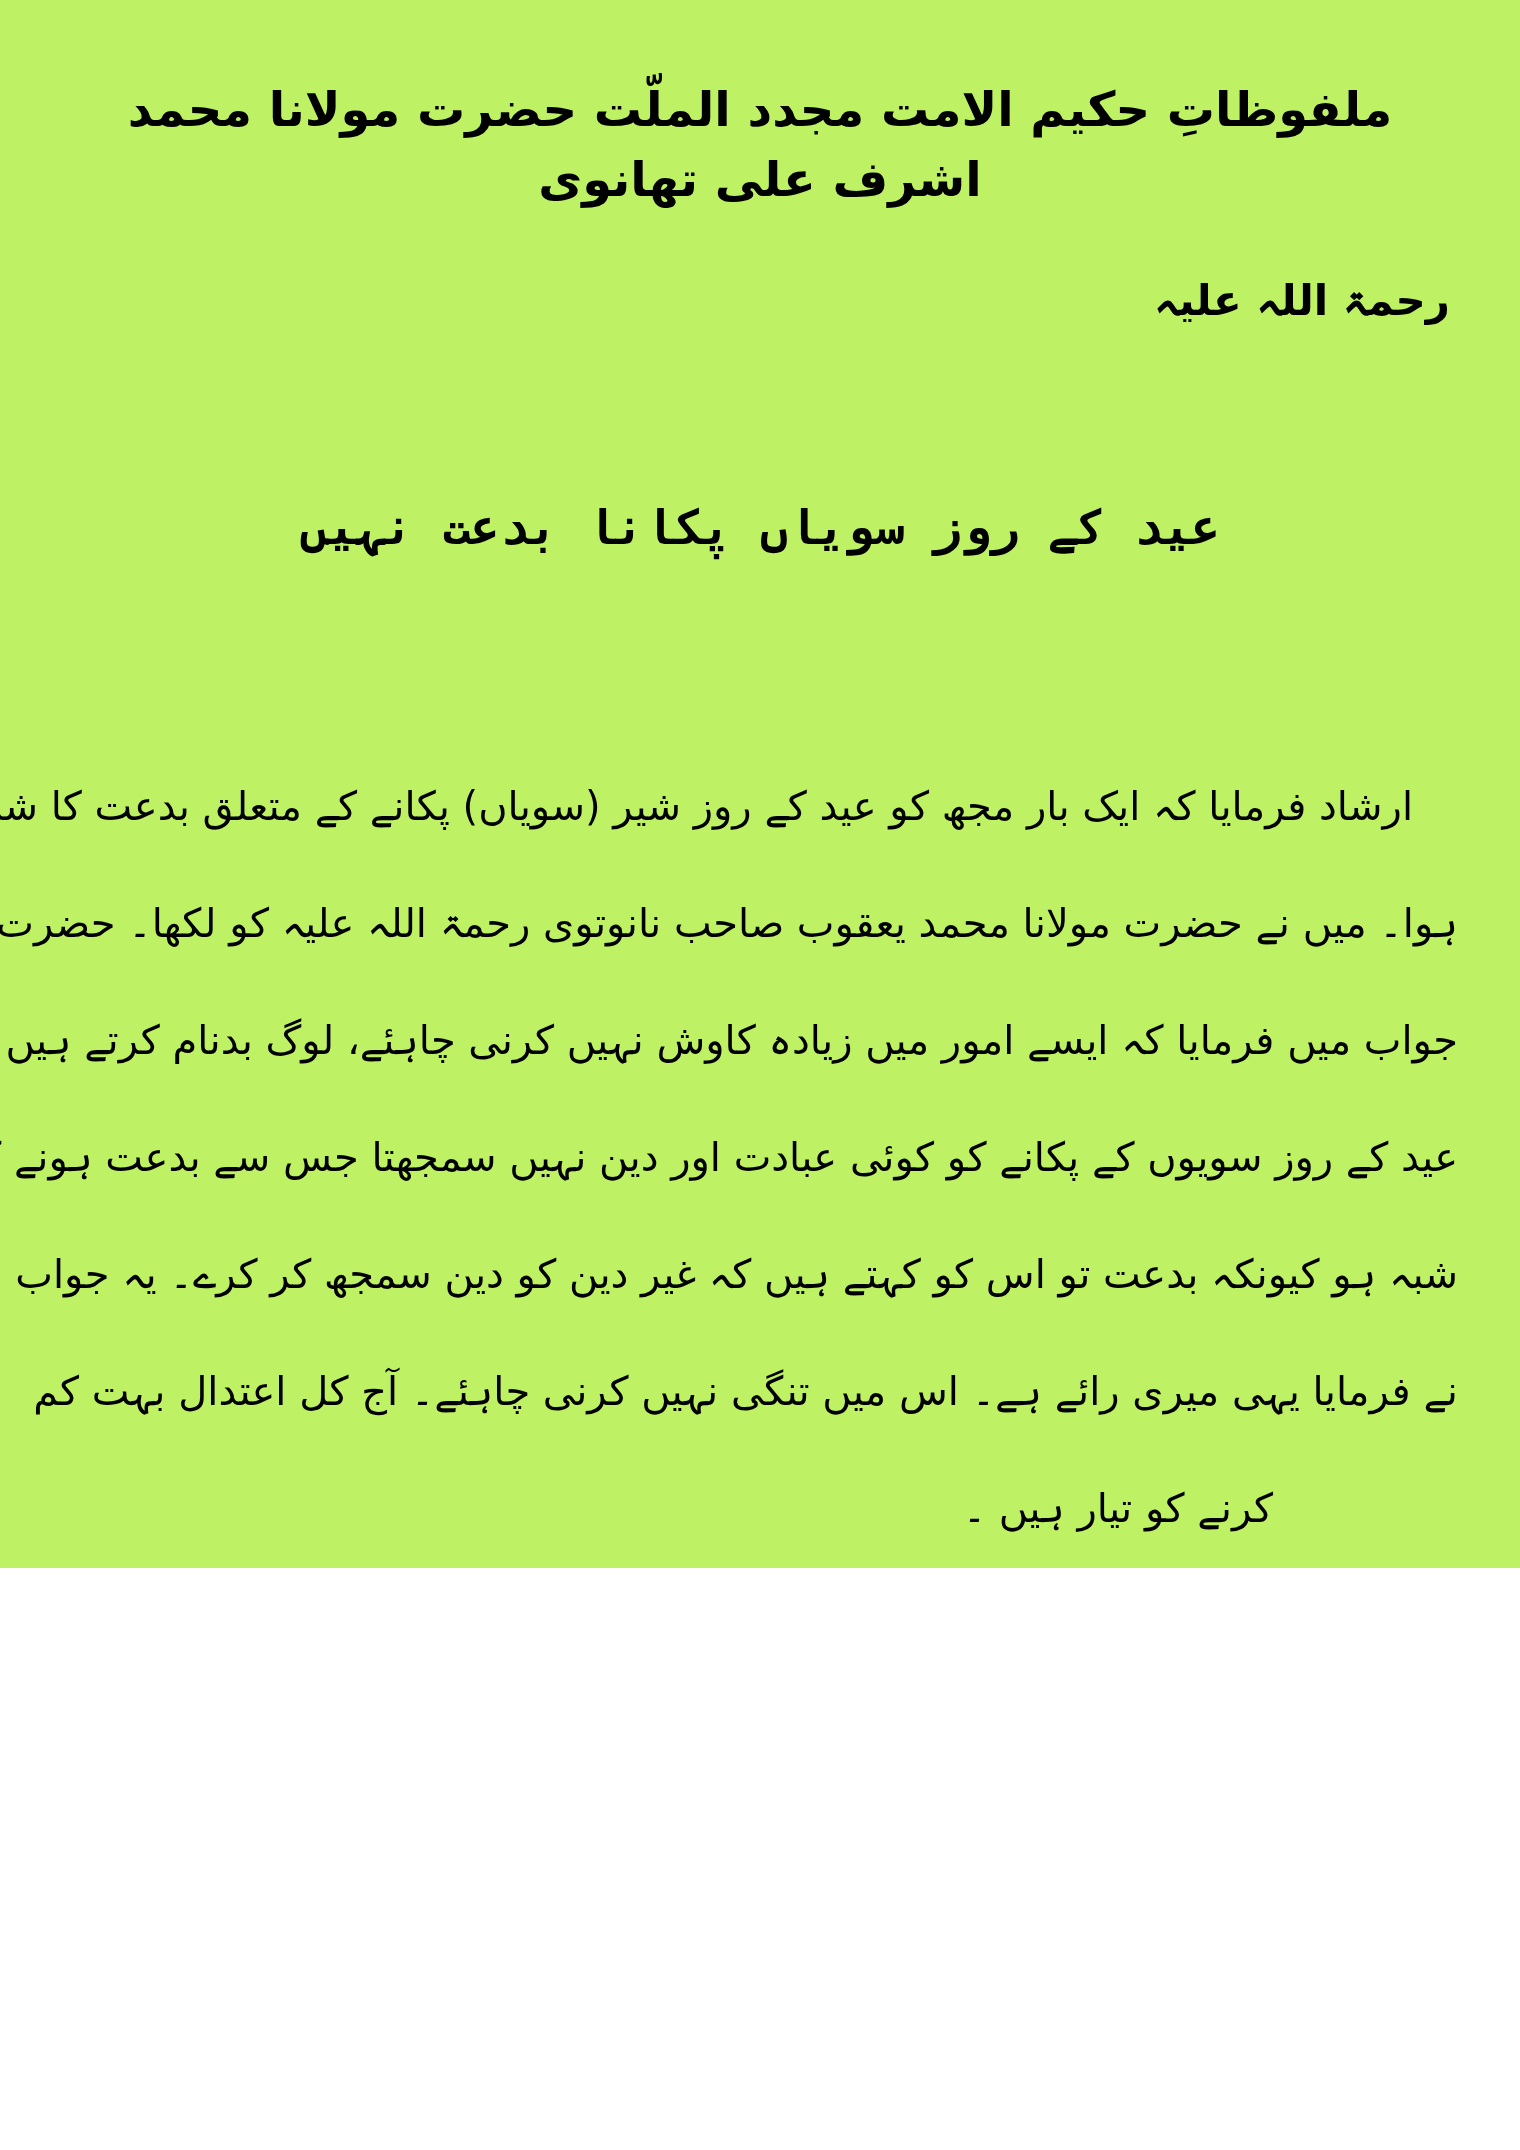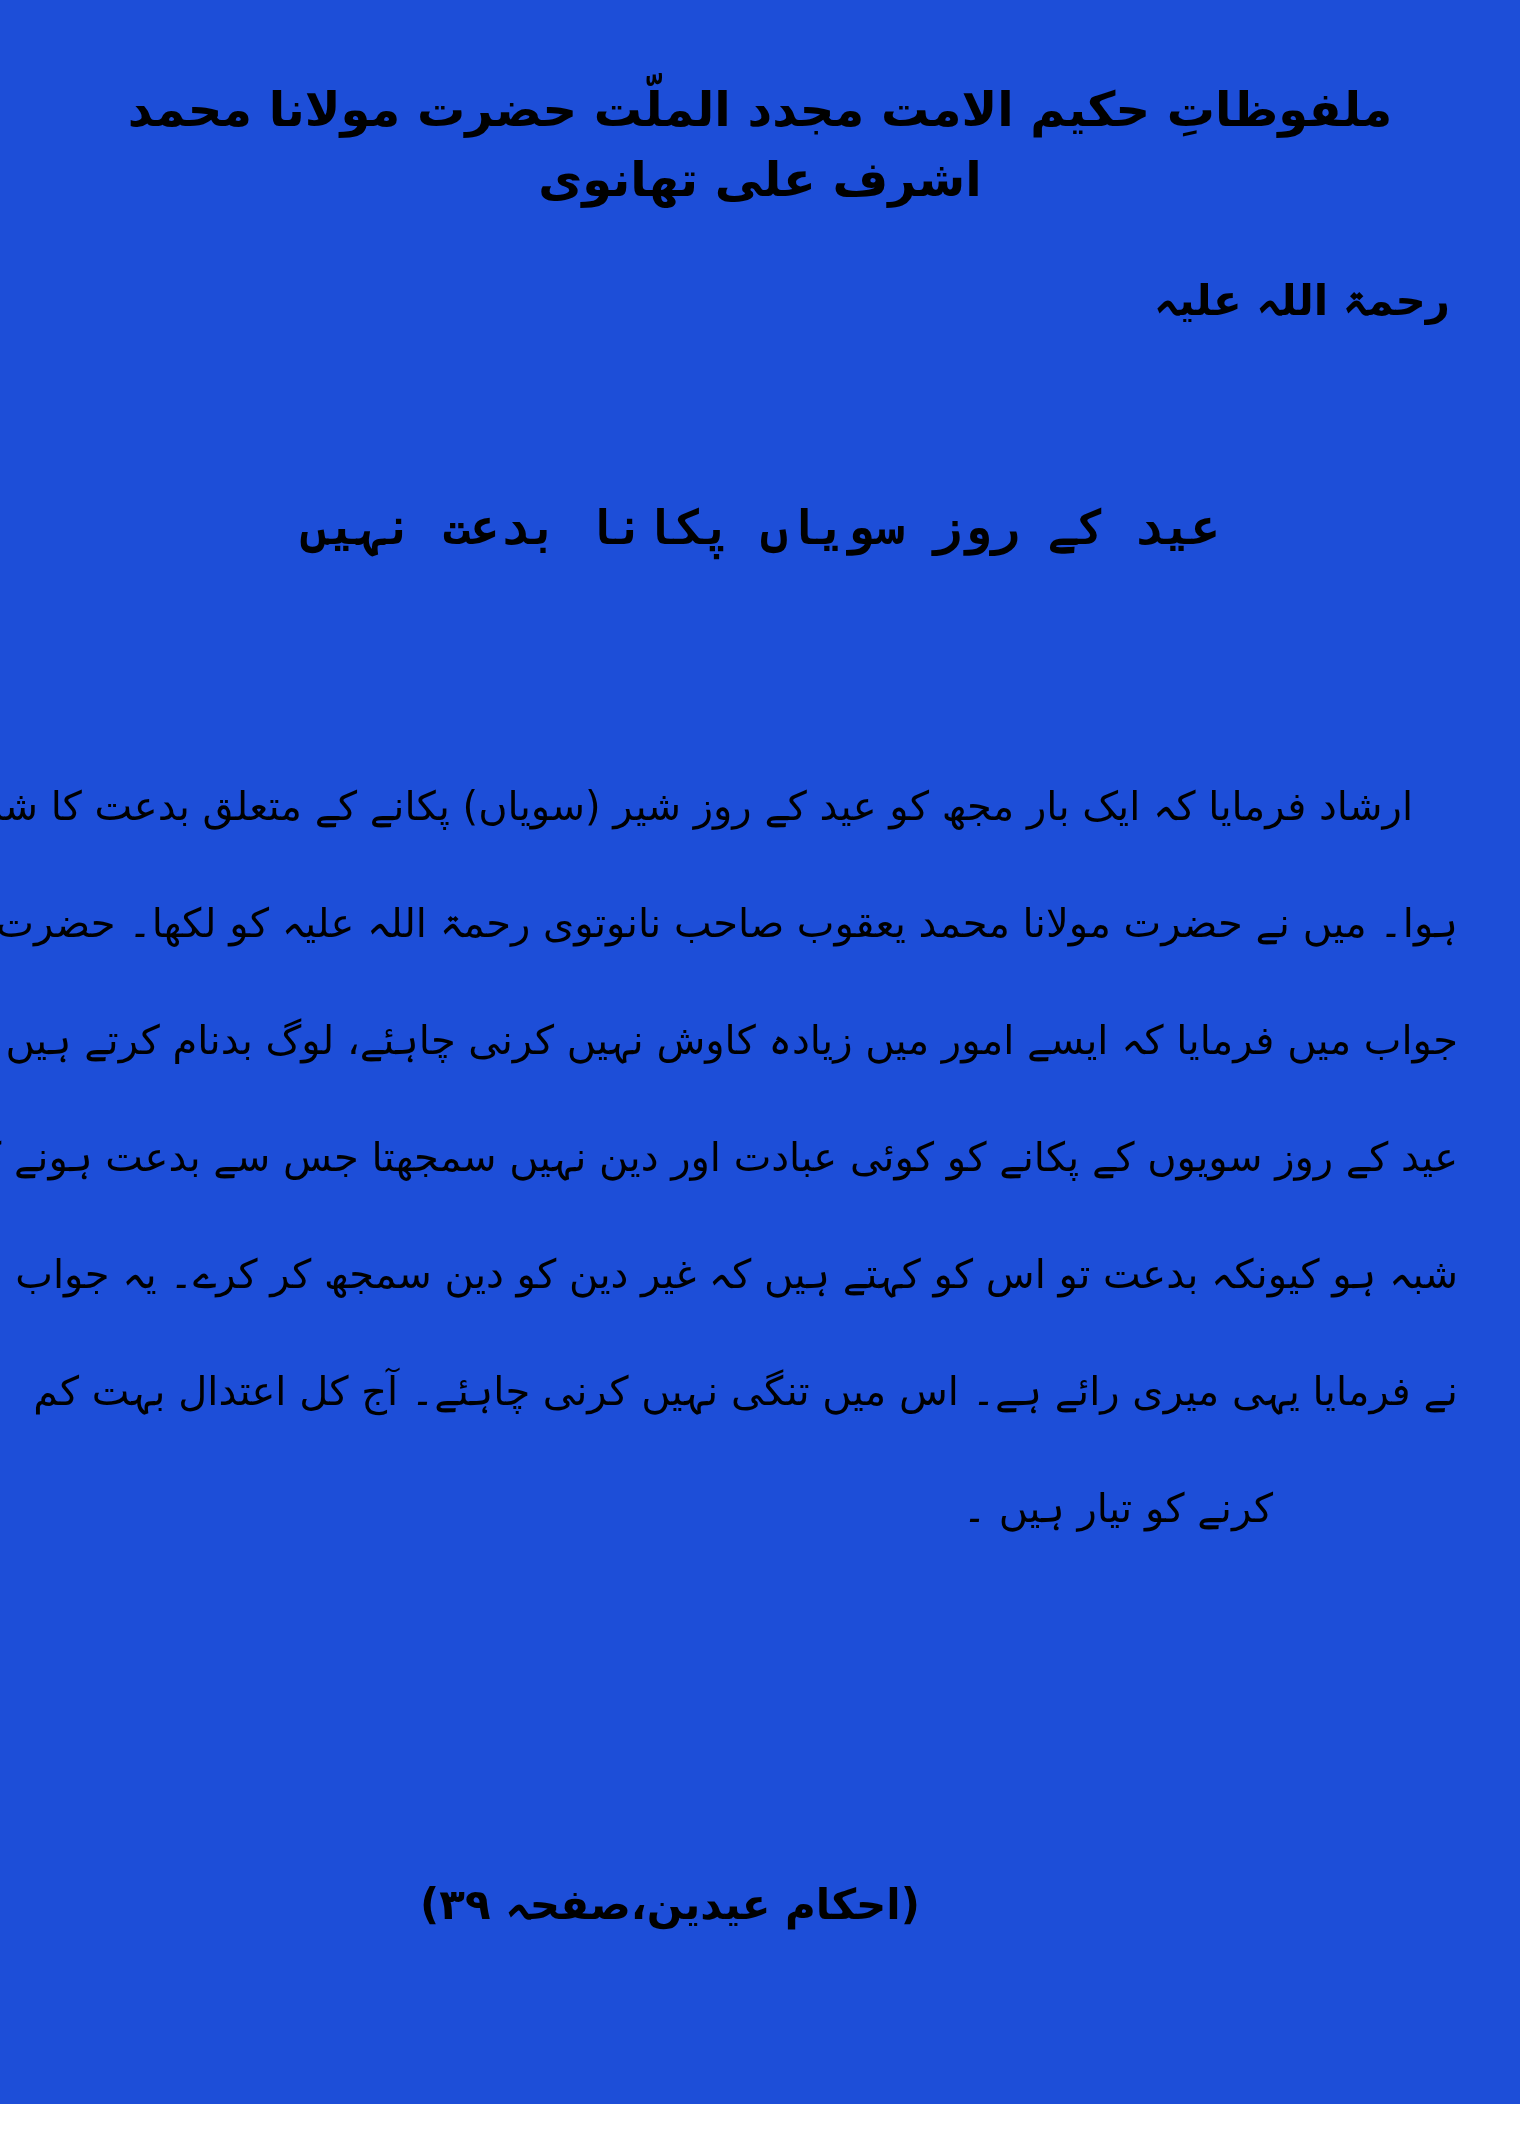--- a/index.html
+++ b/index.html
@@ -3,22 +3,22 @@
 <meta charset="utf-8">
 <style>
   html, body {
     margin: 0;
     padding: 0;
     background: #ffffff;
   }
   .page {
     position: relative;
     width: 1520px;
-    height: 2104px;
-    background: #1d4ed8;
+    height: 1568px;
+    background: #bef264;
     color: #000000;
     direction: rtl;
     font-family: "DejaVu Sans", sans-serif;
     overflow: hidden;
   }
   .title-line1 {
     position: absolute;
     top: 75px;
     right: 70px;
     left: 70px;

